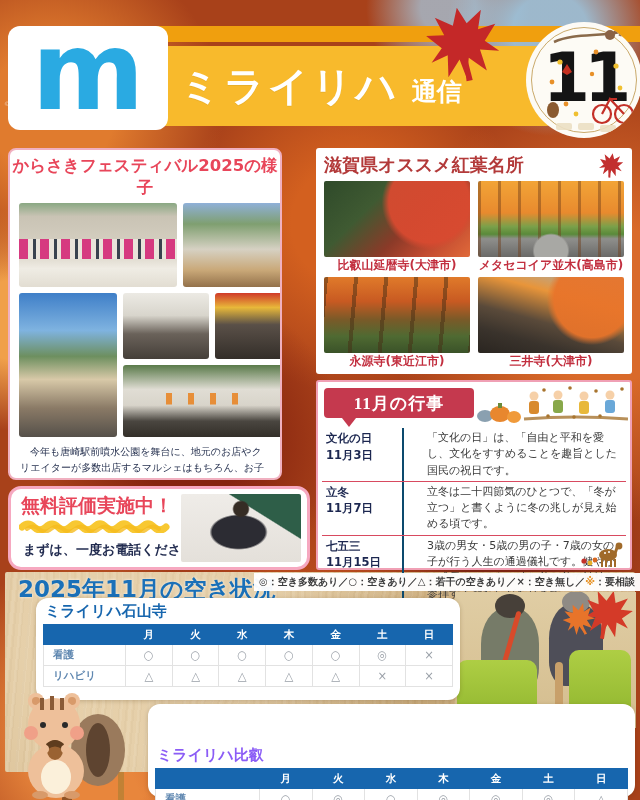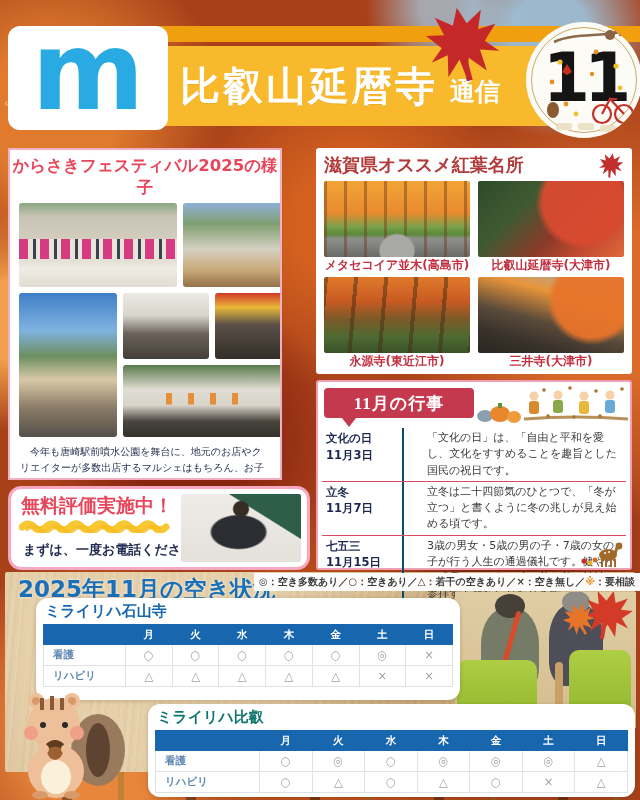--- a/index.html
+++ b/index.html
@@ -37,21 +37,21 @@
   .watermark { position:absolute; left:4px; top:100px; z-index:6; font-size:6px; color:rgba(255,255,255,.55); }
   .badge { position:absolute; left:526px; top:22px; width:116px; height:116px; background:#fdfbf5; border-radius:50%; z-index:5; overflow:hidden; }
   .badge::before { content:""; position:absolute; inset:5px; border:1.5px solid #c9a96a; border-radius:50%; }
   .badge-num { position:absolute; inset:0; display:flex; align-items:center; justify-content:center; font-size:68px; font-weight:800; color:#141414; letter-spacing:-6px; padding-bottom:6px; }
   .badge-decor { position:absolute; inset:0; width:100%; height:100%; }
 
   
   .panel { position:absolute; background:#fff; z-index:2; }
 
   
-  .panel-festival { left:8px; top:148px; width:274px; height:332px; border:2px solid #f0b0c0; border-radius:0; overflow:hidden; }
+  .panel-festival { left:8px; top:148px; width:274px; height:332px; border:2px solid #f0b0c0; border-radius:8px; overflow:hidden; }
   .fest-title { text-align:center; color:#e8465a; font-weight:700; font-size:16.5px; padding:5px 0 2px; }
   .collage { position:relative; height:234px; margin:2px 9px 0; }
   .ph { position:absolute; border-radius:3px; background-size:cover; }
   .ph1 { left:0; top:0; width:158px; height:84px;
     background-image:
       repeating-linear-gradient(90deg, #d63a80 0 9px, #e9e4da 9px 14px, #39424e 14px 17px, #e9e4da 17px 21px),
       linear-gradient(180deg,#8aa883 0%,#c9c3b4 16%,#d8d2c4 58%,#efece4 78%,#e2ddd2 100%);
     background-size:100% 24%,100% 100%; background-position:0 56%,0 0; background-repeat:no-repeat; }
   .ph2 { left:164px; top:0; width:118px; height:84px;
     background:linear-gradient(180deg,#8fb0d8 0%,#7f9f70 25%,#d6d1c3 55%,#c9a878 80%,#93714a 100%); }
@@ -139,21 +139,21 @@
   .c2 { left:114px; top:58px; width:62px; height:74px; background:linear-gradient(180deg,#aece44 0%,#8fb52e 100%); }
   .armrest { position:absolute; left:100px; top:70px; width:8px; height:56px; background:#c8a06a; border-radius:4px; }
   .bench-leaf1 { position:absolute; right:2px; top:-4px; width:52px; height:52px; transform:rotate(14deg); }
   .bench-leaf2 { position:absolute; right:40px; top:10px; width:34px; height:34px; transform:rotate(-24deg); }
 
   .fac-card { position:absolute; background:#fff; border-radius:12px; box-shadow:0 1px 4px rgba(80,50,10,.25); }
   .card1 { left:36px; top:598px; width:424px; height:102px; z-index:3; }
   .card2 { left:148px; top:704px; width:487px; height:93px; z-index:4; }
   .fac-name { font-weight:800; font-size:15px; padding:4px 0 3px 9px; }
   .card1 .fac-name { color:#1766ae; }
-  .card2 .fac-name { color:#0f766e; }
+  .card2 .fac-name { color:#8b5cf6;margin-top:38px; }
   table.avail { border-collapse:collapse; width:calc(100% - 14px); margin:0 7px; table-layout:fixed; background:#fff; }
   table.avail th { background:#1766ae; border:1px solid #1766ae; color:#fff; font-size:10.5px; font-weight:700; height:20px; text-align:center; }
   .card1 th.corner { width:82px; } .card2 th.corner { width:104px; }
   table.avail td { border:1px solid #e2e2e2; text-align:center; font-size:11.5px; color:#9aa0a8; height:21px; }
   table.avail td.rowlabel { text-align:left; padding-left:9px; color:#5f87b0; font-size:10.5px; font-weight:700; }
 
   .squirrel { position:absolute; left:10px; top:688px; width:120px; height:112px; z-index:4; }
 </style>
 </head>
 <body>
@@ -167,21 +167,21 @@
   </defs>
 </svg>
 
 <div class="page">
   <div class="bg-autumn"></div>
   <div class="trunks"></div>
 
   <div class="banner-thin"></div>
   <div class="era">令和7年</div>
   <div class="banner-main">
-    <span class="nl-title">比叡山延暦寺</span>
+    <span class="nl-title">ミライリハ</span>
     <span class="nl-sub">通信</span>
   </div>
   <svg class="header-leaf" viewBox="0 0 100 100">
       <use href="#leaf" fill="#c42828"></use>
     </svg>
   <div class="logo-box">
     <span class="logo-m">m</span>
   </div>
   <div class="watermark">© PIXTA</div>
   <div class="badge">
@@ -230,26 +230,26 @@
 
   <div class="panel panel-koyo">
     <div class="koyo-head">
       <span class="koyo-title">滋賀県オススメ紅葉名所</span>
       <svg class="koyo-leaf" viewBox="0 0 100 100">
           <use href="#leaf" fill="#c22f2f"></use>
         </svg>
     </div>
     <div class="koyo-grid">
       <div>
+        <div class="kph k1"></div>
+        <div class="kcap">比叡山延暦寺(大津市)</div>
+      </div>
+      <div>
         <div class="kph k2"></div>
         <div class="kcap">メタセコイア並木(高島市)</div>
-      </div>
-      <div>
-        <div class="kph k1"></div>
-        <div class="kcap">比叡山延暦寺(大津市)</div>
       </div>
       <div>
         <div class="kph k3"></div>
         <div class="kcap">永源寺(東近江市)</div>
       </div>
       <div>
         <div class="kph k4"></div>
         <div class="kcap">三井寺(大津市)</div>
       </div>
     </div>

